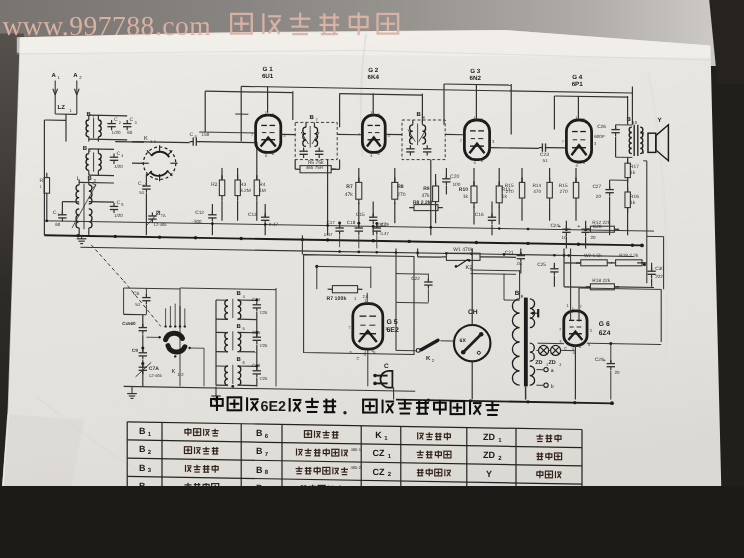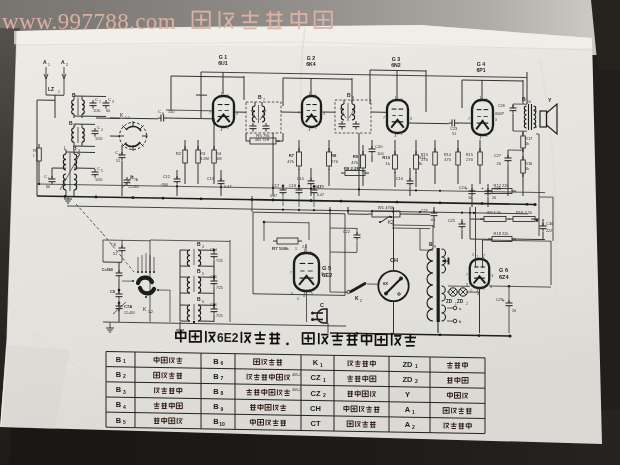--- a/index.html
+++ b/index.html
@@ -1,16 +1,16 @@
 <!DOCTYPE html>
 <html><head>
 <meta charset="utf-8">
 <style>
   html,body { margin:0; padding:0; background:#1d1b18; }
-  #scene { position:relative; width:620px; height:465px; overflow:hidden; font-family:"Liberation Sans", sans-serif; }
+  #scene { position:relative; width:620px; height:405px; overflow:hidden; font-family:"Liberation Sans", sans-serif; }
 </style>
 </head>
 <body>
 <div id="scene">
 <svg width="620" height="465" viewBox="0 0 620 465">
 <defs>
   <linearGradient id="bgtop" x1="0" y1="0" x2="1" y2="0">
     <stop offset="0" stop-color="#787470"></stop>
     <stop offset="0.3" stop-color="#868380"></stop>
     <stop offset="0.55" stop-color="#979490"></stop>

